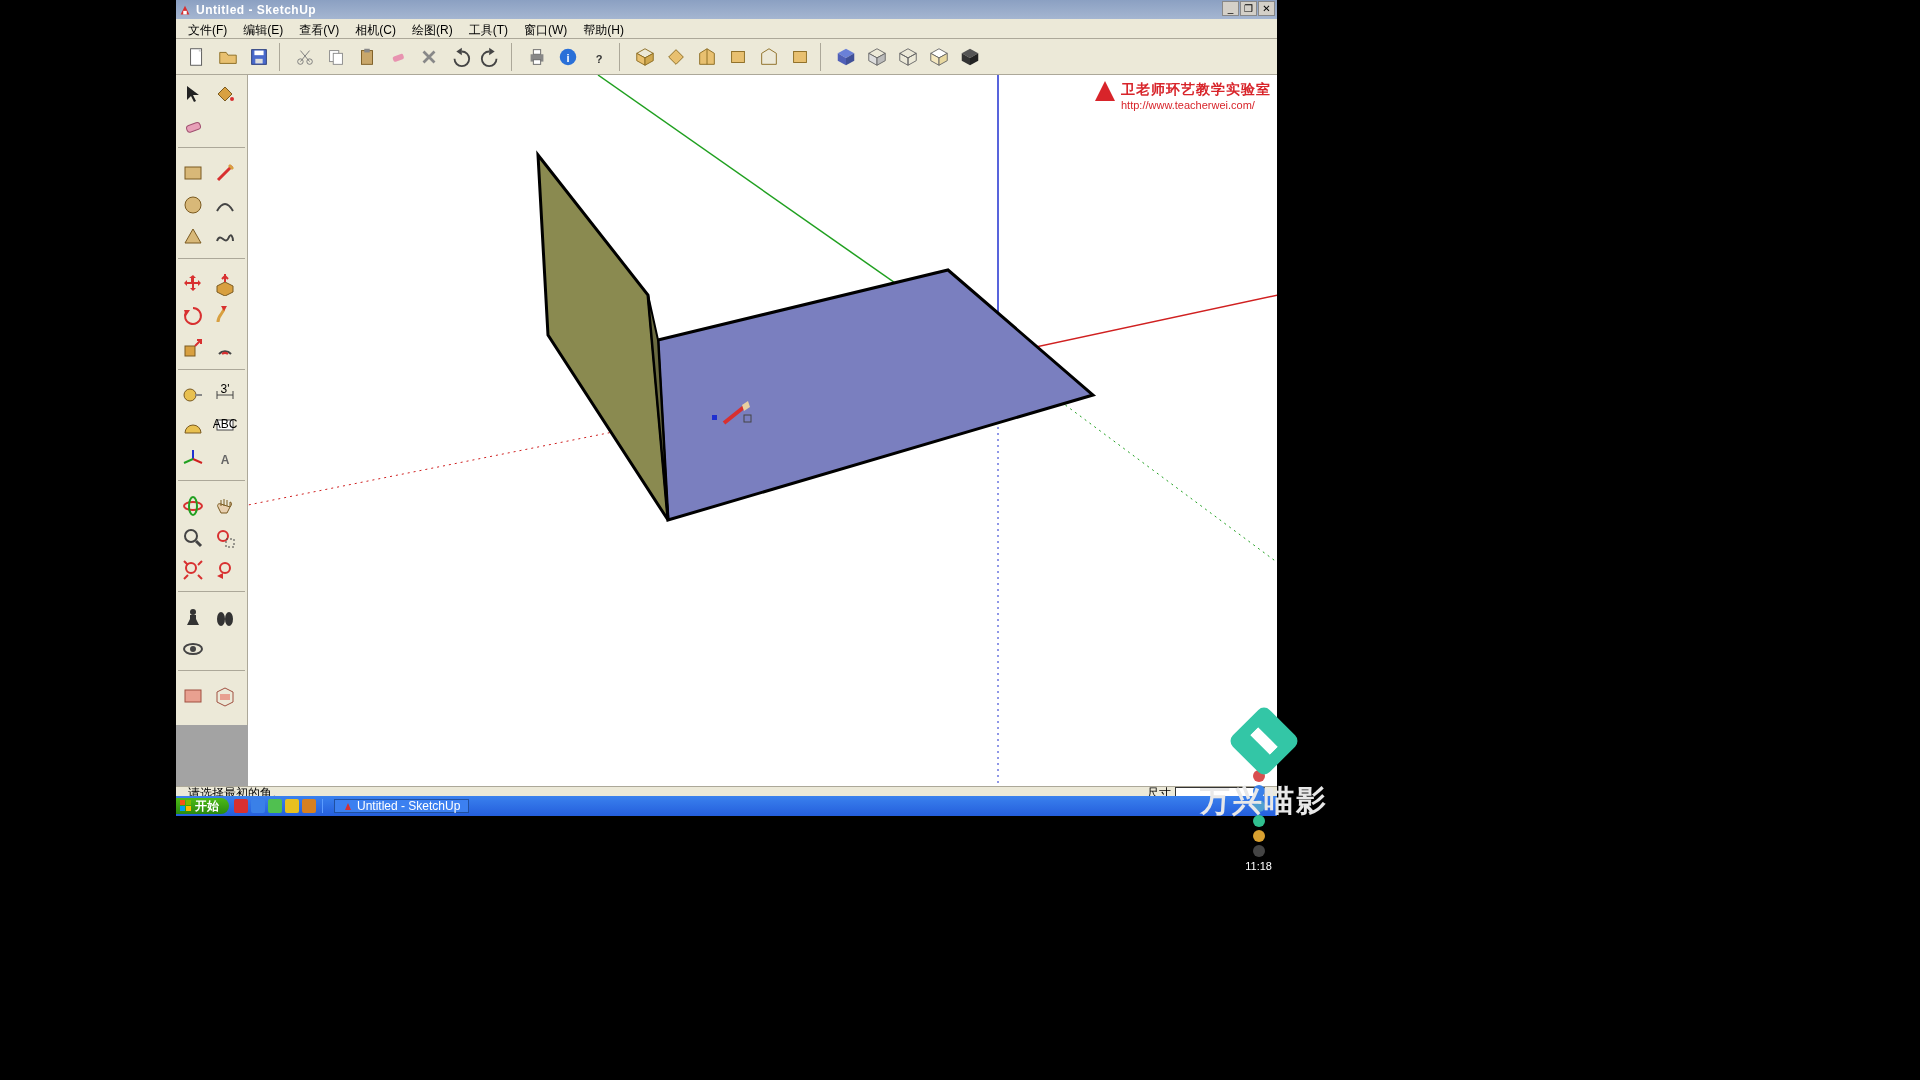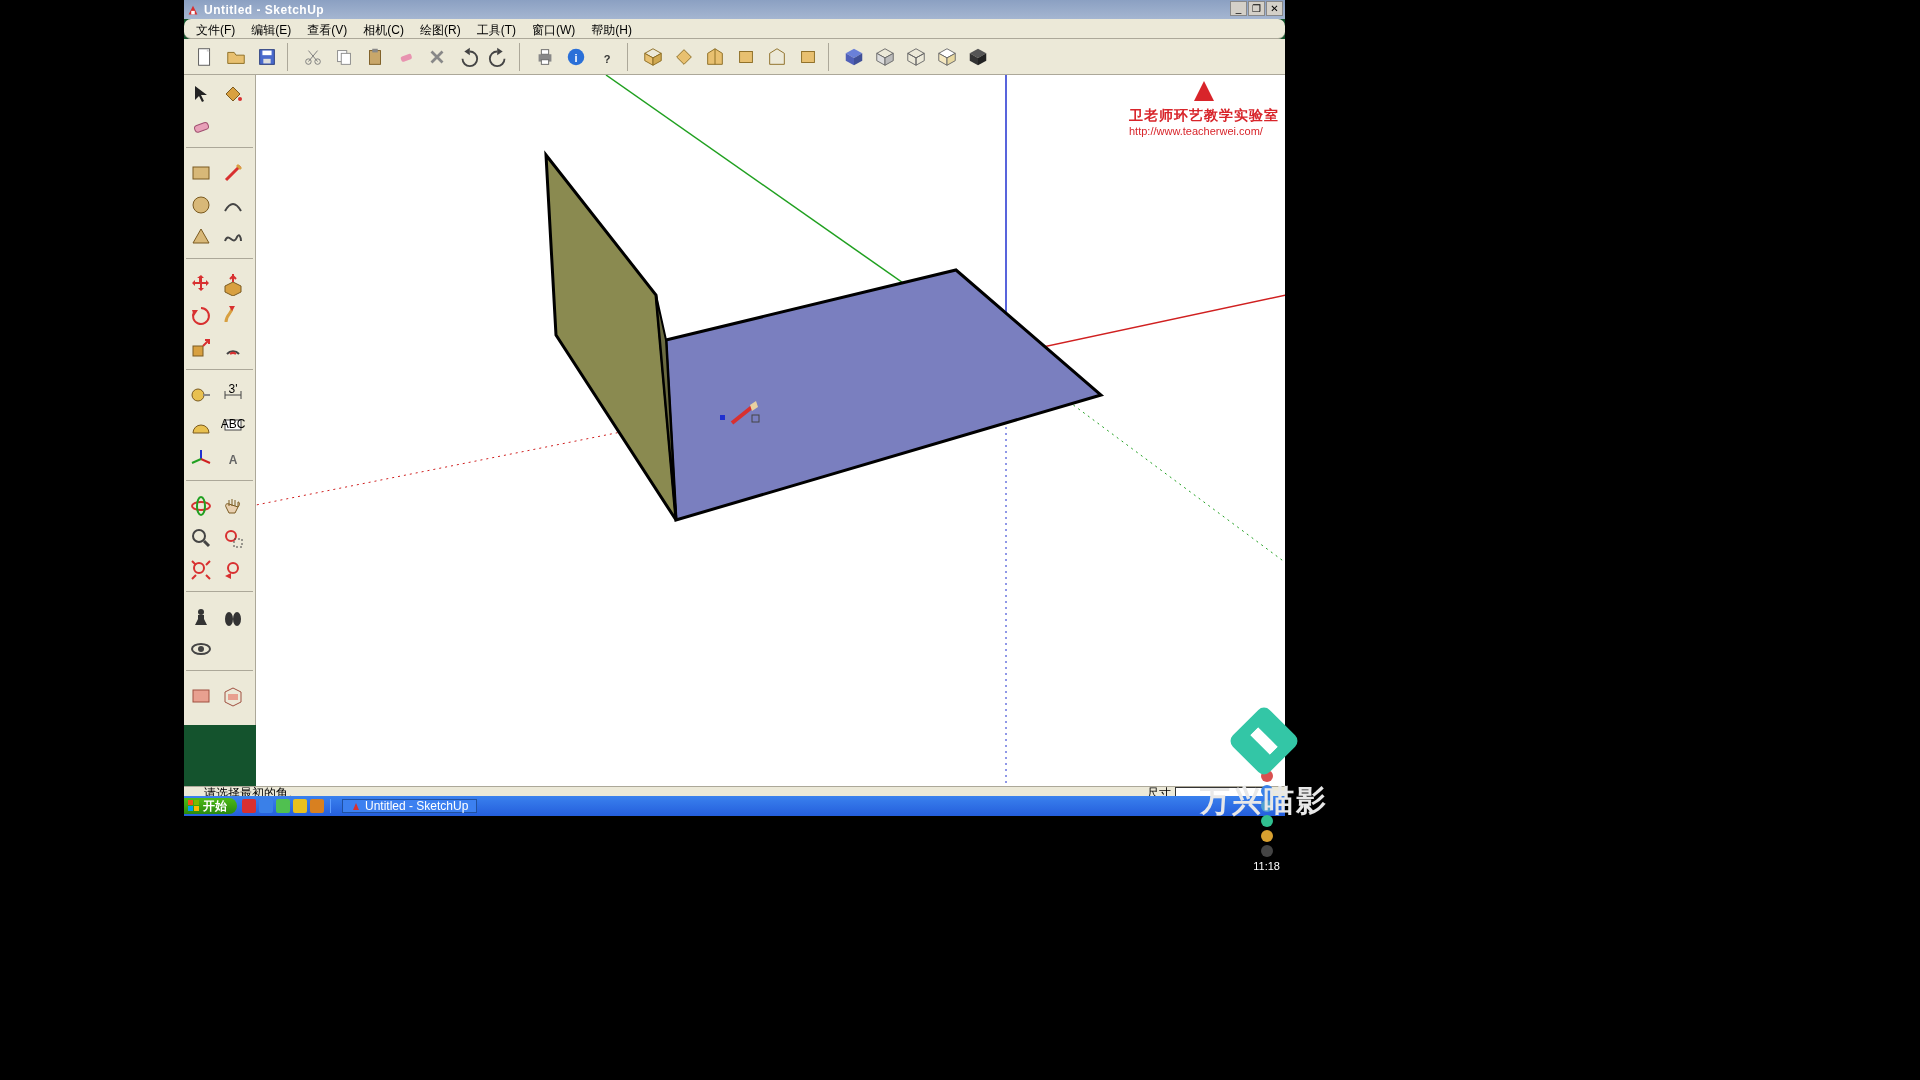--- a/index.html
+++ b/index.html
@@ -1,47 +1,47 @@
 <!DOCTYPE html>
 <html><head>
 <meta charset="utf-8">
 <style>
 * { margin: 0; padding: 0; box-sizing: border-box; font-family: "SimSun", "Microsoft YaHei", sans-serif; font-size: 12px; user-select: none; }
 html, body { width: 1920px; height: 1080px; background: #000; overflow: hidden; }
-.stage { position: absolute; left: 184px; top: 0; width: 1101px; height: 816px; background: #14532d; }
+.stage { position: absolute; left: 176px; top: 0; width: 1101px; height: 816px; background: #a3a3a3; }
 .titlebar { height: 19px; background: linear-gradient(#8ba0c2, #a5b6d1); display: flex; align-items: center; padding-left: 2px; color: #fff; }
 .titlebar .icon { width: 14px; height: 14px; margin-right: 4px; display: inline-flex; align-items: center; justify-content: center; }
 .titlebar .title { font-weight: bold; color: #fff; letter-spacing: .5px; }
 .win-controls { position: absolute; right: 2px; top: 1px; display: flex; gap: 1px; }
 .win-controls button { width: 17px; height: 15px; background: #d4d0c8; border: 1px solid #888; font-size: 10px; line-height: 12px; cursor: pointer; }
-.menubar { height: 20px; background: #ece9d8; border-bottom: 1px solid #aca899; display: flex; align-items: stretch; padding-left: 4px; border-radius: 7px; }
+.menubar { height: 20px; background: #ece9d8; border-bottom: 1px solid #aca899; display: flex; align-items: stretch; padding-left: 4px; }
 .menubar .menu-item { padding: 3px 8px; cursor: default; }
 .top-toolbar { height: 36px; background: #ece9d8; border-bottom: 1px solid #aca899; display: flex; align-items: center; padding-left: 6px; gap: 1px; }
 .top-toolbar .sep { width: 6px; height: 28px; border-left: 1px solid #aca899; margin: 0 4px; }
 .tb-btn { width: 30px; height: 30px; border: 1px solid transparent; background: transparent; display: inline-flex; align-items: center; justify-content: center; cursor: pointer; }
 .tb-btn svg { width: 22px; height: 22px; }
 .side-toolbar { position: absolute; left: 0; top: 75px; width: 72px; background: #ece9d8; border-right: 1px solid #aca899; padding: 4px 2px; }
 .side-group { display: flex; flex-wrap: wrap; gap: 2px; margin-bottom: 10px; }
 .side-group.split { border-bottom: 1px solid #aca899; padding-bottom: 6px; }
 .sb-btn { width: 30px; height: 30px; border: 1px solid transparent; display: flex; align-items: center; justify-content: center; cursor: pointer; }
 .sb-btn svg { width: 24px; height: 24px; }
 .viewport { position: absolute; left: 72px; top: 75px; right: 0; bottom: 30px; background: #fff; overflow: hidden; }
-.statusbar { position: absolute; left: 0; right: 0; bottom: 16px; height: 14px; background: #ece9d8; border-top: 1px solid #aca899; display: flex; align-items: center; padding: 0 20px; font-size: 11px; justify-content: space-between; }
+.statusbar { position: absolute; left: 0; right: 0; bottom: 16px; height: 14px; background: #ece9d8; border-top: 1px solid #aca899; display: flex; align-items: center; padding: 0 12px; font-size: 11px; justify-content: space-between; }
 .statusbar .dim-box { display: flex; align-items: center; gap: 4px; }
 .statusbar input { width: 90px; height: 13px; border: 1px inset #888; background: #fff; font-size: 11px; }
 .taskbar { position: absolute; left: 0; right: 0; bottom: 0; height: 20px; background: linear-gradient(#3a81ee, #245edc); display: flex; align-items: center; }
 .start-btn { height: 16px; padding: 0 10px 0 4px; background: linear-gradient(#4cbb17, #2a8a0f); color: #fff; font-weight: bold; display: flex; align-items: center; gap: 3px; border-radius: 0 8px 8px 0; }
 .task-icons { display: flex; gap: 3px; margin-left: 5px; align-items: center; }
 .task-icons span { width: 14px; height: 14px; border-radius: 2px; display: inline-block; }
 .task-app { margin-left: 8px; height: 14px; background: #3c80f0; border: 1px solid #2050a0; padding: 0 8px; color: #fff; display: flex; align-items: center; gap: 4px; font-size: 11px; }
 .task-sep { margin-left: 6px; width: 4px; height: 14px; border-left: 1px solid #5c9cff; }
 .tray { margin-left: auto; display: flex; align-items: center; gap: 3px; padding-right: 5px; color: #fff; flex-direction: column; }
 .tray span.clock { font-size: 11px; color: #fff; }
 .tray-icon { width: 12px; height: 12px; border-radius: 50%; display: inline-block; }
-.watermark-logo { position: absolute; right: 6px; top: 6px; display: flex; align-items: center; gap: 6px; flex-direction: column; }
+.watermark-logo { position: absolute; right: 6px; top: 6px; display: flex; align-items: flex-start; gap: 6px; }
 .watermark-logo .mark { width: 20px; height: 20px; background: #d8242a; clip-path: polygon(0 100%, 50% 0, 100% 100%); }
 .watermark-logo .txt1 { color: #d8242a; font-weight: bold; font-size: 14px; letter-spacing: 1px; }
 .watermark-logo .txt2 { color: #d8242a; font-size: 11px; display: block; }
 .wm-editor { position: absolute; right: 120px; bottom: 60px; display: flex; align-items: center; gap: 14px; }
 .wm-editor .logo { width: 52px; height: 52px; background: #33c6a6; transform: rotate(45deg); border-radius: 8px; }
 .wm-editor .logo::after { content: ""; position: absolute; inset: 12px; background: #fff; clip-path: polygon(0 30%, 100% 30%, 100% 70%, 0 70%); }
 .wm-editor .text { color: #e8e8e8; font-size: 30px; font-weight: bold; letter-spacing: 2px; }
 </style>
 </head>
 <body>

